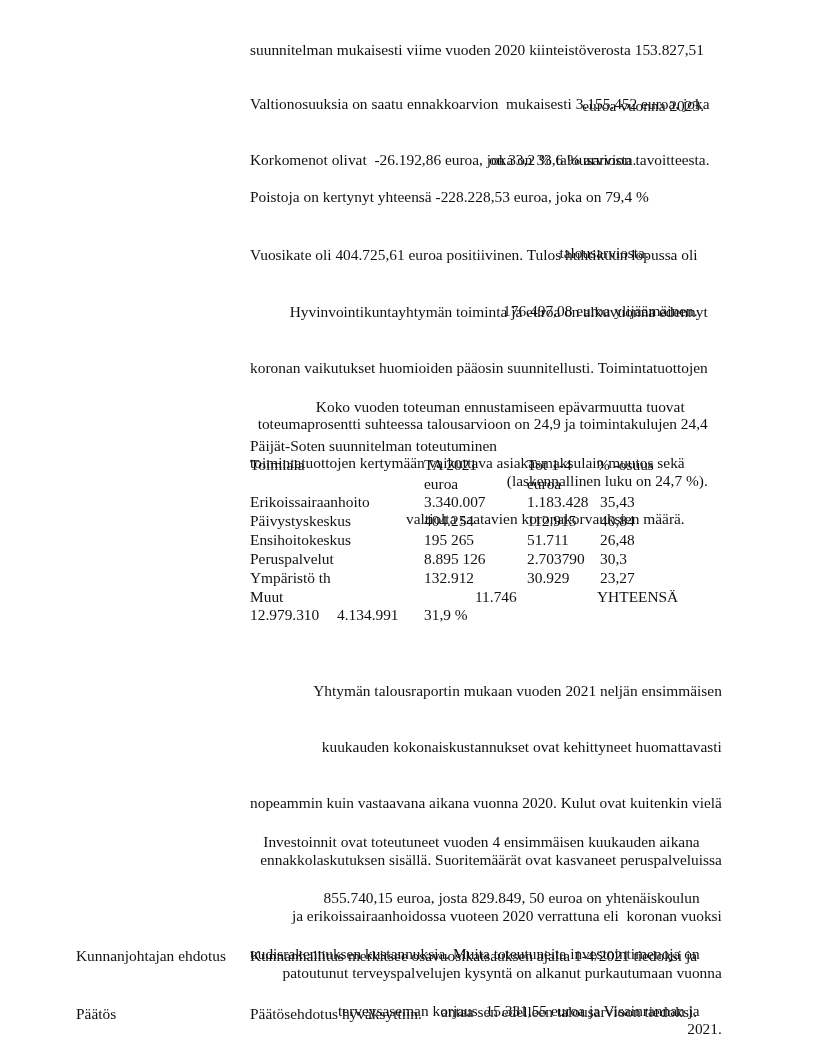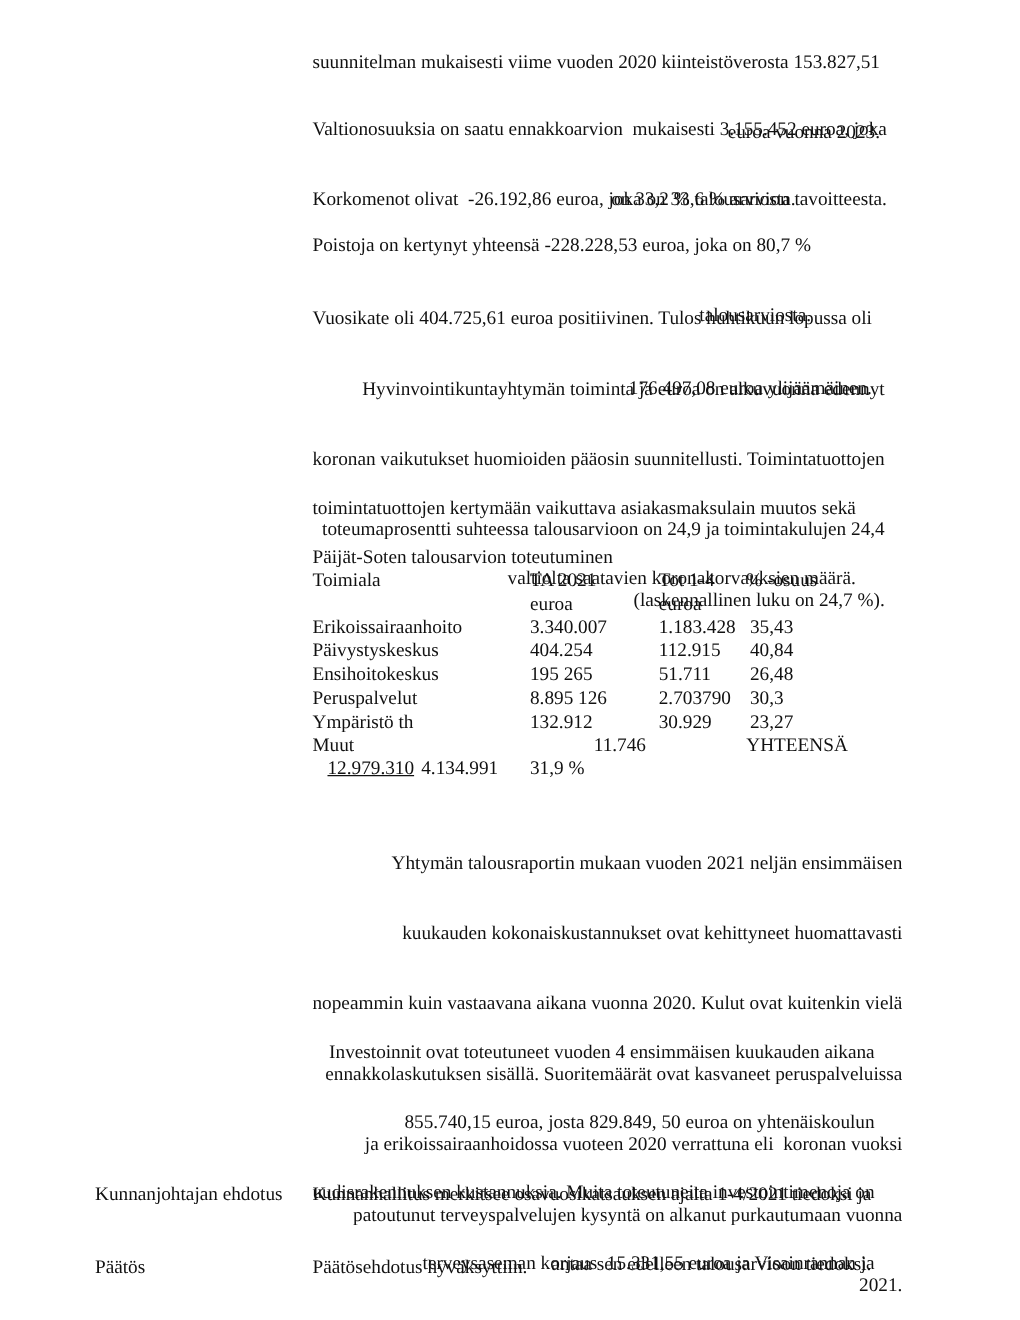--- a/index.html
+++ b/index.html
@@ -12,21 +12,21 @@
   .lbl { position: absolute; left: 76px; line-height: 18.8px; white-space: pre; }
   .line { display: block; height: 18.8px; text-align: right; }
   .trow { position: absolute; left: 250px; height: 19px; line-height: 19px; width: 500px; }
   .trow span { position: absolute; top: 0; white-space: pre; }
   .c0 { left: 0; }
   .c1 { left: 174px; }
   .c1r { left: 187px; margin-left: 38px; }
   .c2 { left: 261px; margin-left: 16px; }
   .c3 { left: 347px; }
   .c3i { left: 350px; }
-  .l0 { left: 12px; text-decoration: underline; }
+  .l0 { left: 0; }
   .l1 { left: 87px; }
   .l2 { left: 174px; }
 </style>
 </head>
 <body>
 
 <div class="blk" style="top:3px">
   <span class="line">suunnitelman mukaisesti viime vuoden 2020 kiinteistöverosta 153.827,51</span>
   <span class="line">euroa vuonna 2023.</span>
 </div>
@@ -34,44 +34,45 @@
 <div class="blk" style="top:57px">
   <span class="line">Valtionosuuksia on saatu ennakkoarvion  mukaisesti 3.155.452 euroa, joka</span>
   <span class="line">on 33,2 % talousarvion tavoitteesta.</span>
 </div>
 
 <div class="blk" style="top:113px">
   <span class="line">Korkomenot olivat  -26.192,86 euroa, joka on 33,6 % arviosta.</span>
 </div>
 
 <div class="blk" style="top:150px">
-  <span class="line">Poistoja on kertynyt yhteensä -228.228,53 euroa, joka on 80,7 %</span>
+  <span class="line">Poistoja on kertynyt yhteensä -228.228,53 euroa, joka on 79,4 %</span>
   <span class="line">talousarviosta.</span>
 </div>
 
 <div class="blk" style="top:208px">
   <span class="line">Vuosikate oli 404.725,61 euroa positiivinen. Tulos huhtikuun lopussa oli</span>
   <span class="line">176.497,08 euroa ylijäämäinen.</span>
 </div>
 
 <div class="blk" style="top:265px">
   <span class="line">Hyvinvointikuntayhtymän toiminta ja euroa on alkuvuonna edennyt</span>
   <span class="line">koronan vaikutukset huomioiden pääosin suunnitellusti. Toimintatuottojen</span>
   <span class="line">toteumaprosentti suhteessa talousarvioon on 24,9 ja toimintakulujen 24,4</span>
   <span class="line">(laskennallinen luku on 24,7 %).</span>
 </div>
 
 <div class="blk" style="top:360px">
+  <span class="line">Koko vuoden toteuman ennustamiseen epävarmuutta tuovat</span>
   <span class="line">toimintatuottojen kertymään vaikuttava asiakasmaksulain muutos sekä</span>
   <span class="line">valtiolta saatavien koronakorvauksien määrä.</span>
 </div>
 
 <div>
   <div class="trow" style="top:436px">
-    <span class="c0">Päijät-Soten talousarvion toteutuminen</span>
+    <span class="c0">Päijät-Soten suunnitelman toteutuminen</span>
   </div>
   <div class="trow" style="top:455px">
     <span class="c0">Toimiala</span>
     <span class="c1">TA 2021</span>
     <span class="c2">Tot 1-4</span>
     <span class="c3">% -osuus</span>
   </div>
   <div class="trow" style="top:474px">
     <span class="c1">euroa</span>
     <span class="c2">euroa</span>

